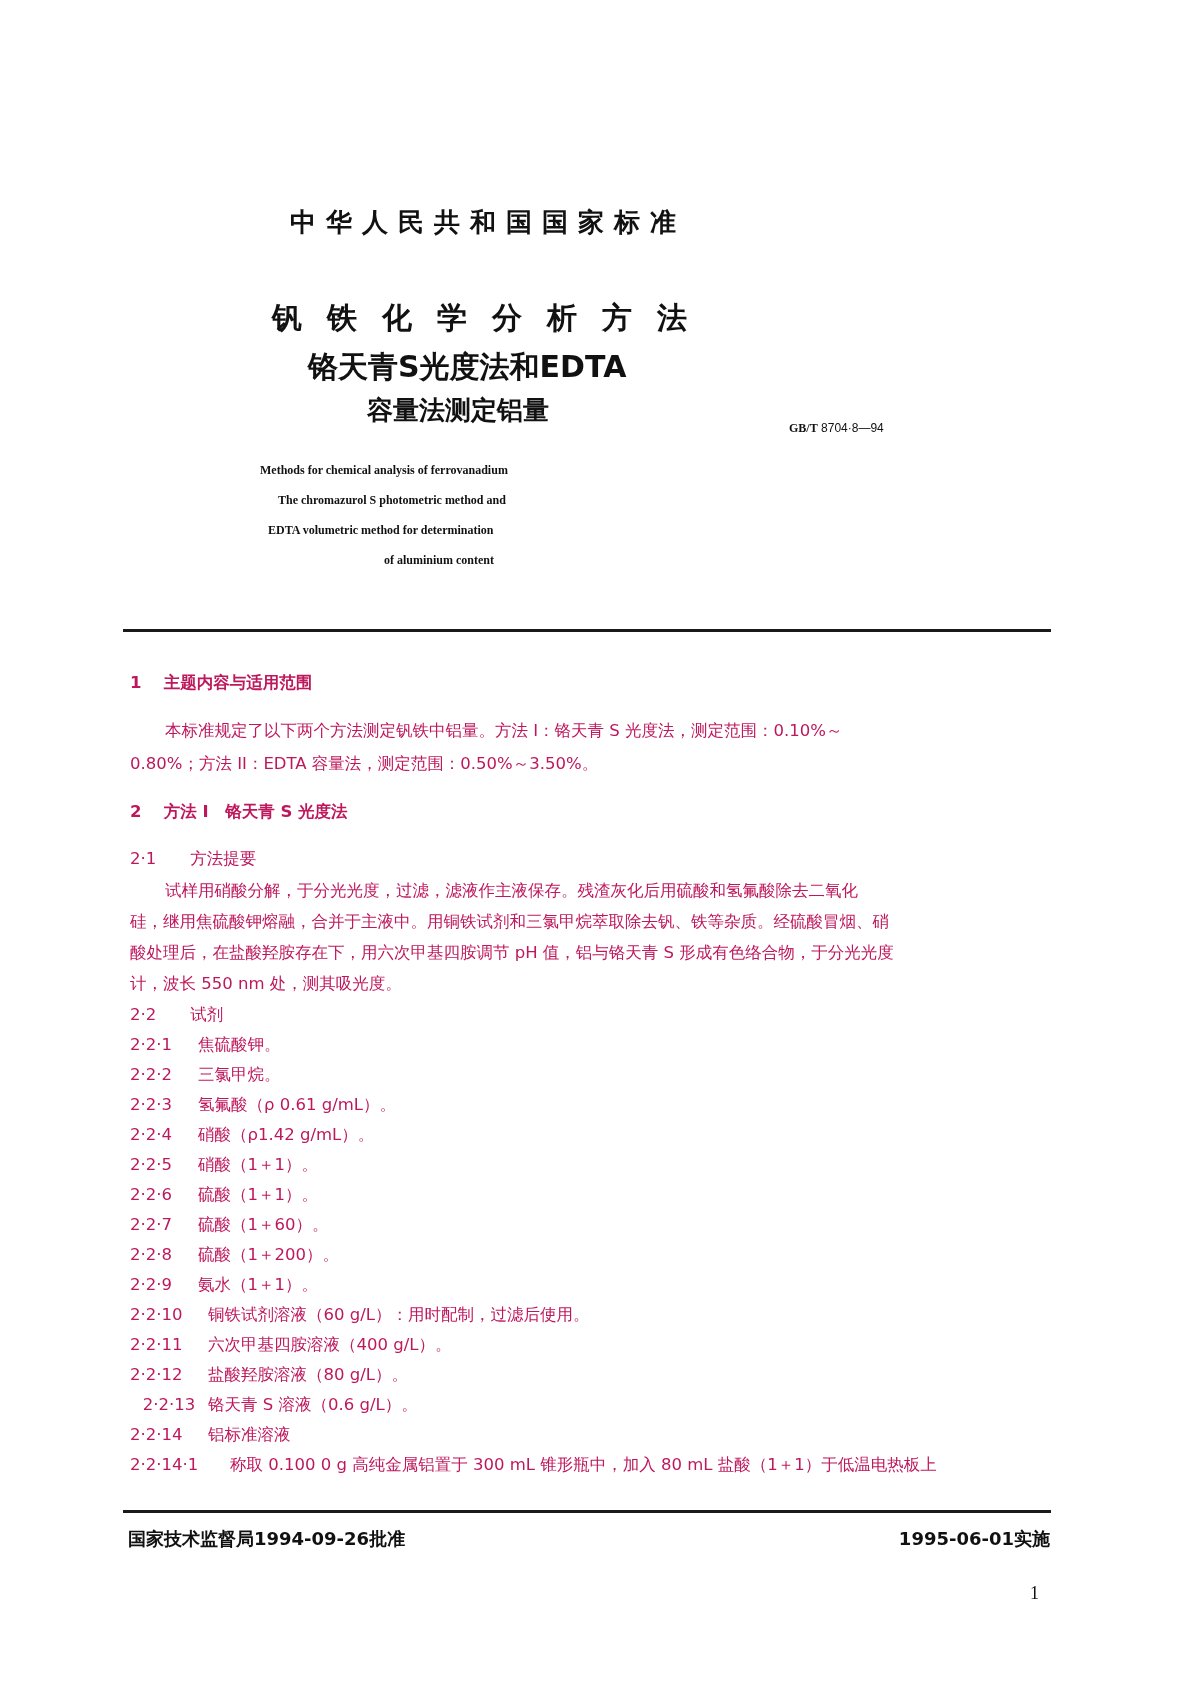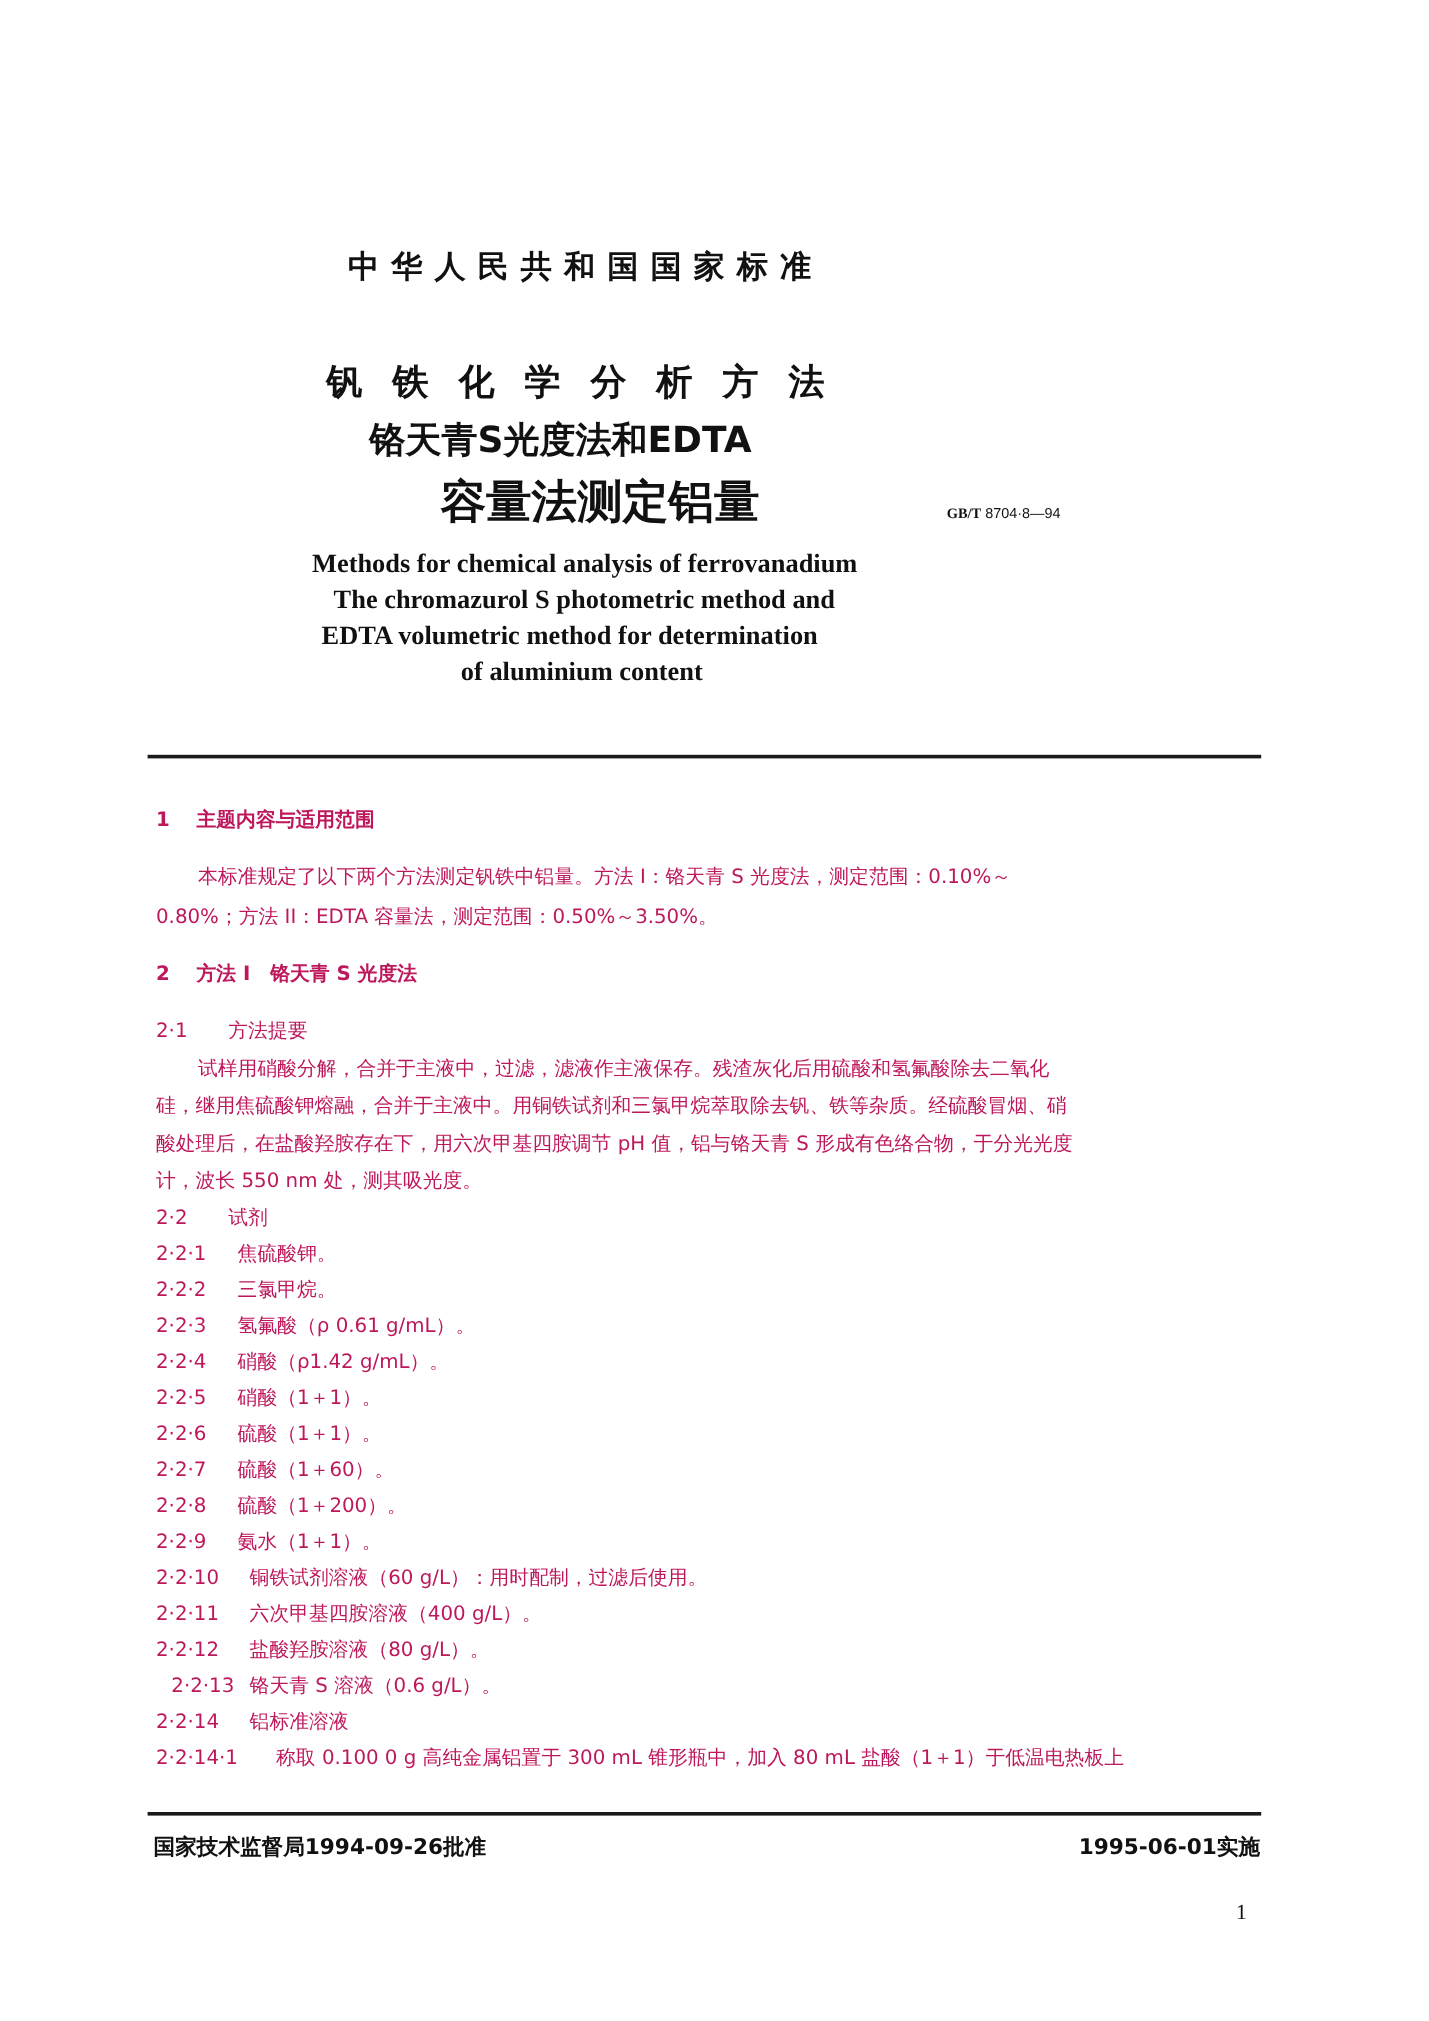--- a/index.html
+++ b/index.html
@@ -21,32 +21,32 @@
     font-size: 30px; letter-spacing: 25px; white-space: nowrap;
   }
   .title-line2 {
     top: 347px; left: 308px; width: 400px; text-align: left;
     font-family: "DejaVu Sans", sans-serif; font-weight: bold;
     font-size: 30px; white-space: nowrap;
   }
   .title-line3 {
     top: 393px; left: 367px; width: 300px; text-align: left;
     font-family: "DejaVu Sans", sans-serif; font-weight: bold;
-    font-size: 38px; white-space: nowrap;
+    font-size: 26px; white-space: nowrap;
   }
   .std-number {
     top: 421px; left: 789px;
     font-family: "Liberation Sans", sans-serif; font-size: 12px;
     white-space: nowrap;
   }
   .std-number b { font-family: "Liberation Serif", serif; font-weight: bold; }
 
   .en-title {
     font-family: "Liberation Serif", serif; font-weight: bold;
-    font-size: 22px; line-height: 30px; white-space: nowrap;
+    font-size: 12px; line-height: 30px; white-space: nowrap;
   }
   .en1 { top: 455px; left: 260px; }
   .en2 { top: 485px; left: 278px; }
   .en3 { top: 515px; left: 268px; }
   .en4 { top: 545px; left: 384px; }
 
   .rule { background: #1a1a1a; }
   .rule-top { top: 629px; left: 123px; width: 928px; height: 3px; }
   .rule-bottom { top: 1510px; left: 123px; width: 928px; height: 3px; }
 
@@ -100,21 +100,21 @@
 
 <div class="abs body-text heading" style="top:801px; left:130px;">
   <span class="secnum" style="width:28px;">2</span>
   <span>方法 I　铬天青 S 光度法</span>
 </div>
 
 <div class="abs body-text" style="top:848px; left:130px;">
   <span class="secnum" style="width:55px;">2·1</span>
   <span>方法提要</span>
 </div>
-<div class="abs body-text" style="top:880px; left:165px;">试样用硝酸分解，合并于主液中，过滤，滤液作主液保存。残渣灰化后用硫酸和氢氟酸除去二氧化</div>
+<div class="abs body-text" style="top:880px; left:165px;">试样用硝酸分解，于分光光度，过滤，滤液作主液保存。残渣灰化后用硫酸和氢氟酸除去二氧化</div>
 <div class="abs body-text" style="top:911px; left:130px;">硅，继用焦硫酸钾熔融，合并于主液中。用铜铁试剂和三氯甲烷萃取除去钒、铁等杂质。经硫酸冒烟、硝</div>
 <div class="abs body-text" style="top:942px; left:130px;">酸处理后，在盐酸羟胺存在下，用六次甲基四胺调节 pH 值，铝与铬天青 S 形成有色络合物，于分光光度</div>
 <div class="abs body-text" style="top:973px; left:130px;">计，波长 550 nm 处，测其吸光度。</div>
 
 <div class="abs body-text" style="top:1004px; left:130px;">
   <span class="secnum" style="width:55px;">2·2</span>
   <span>试剂</span>
 </div>
 
 <div class="abs body-text" style="top:1034px; left:130px;">

